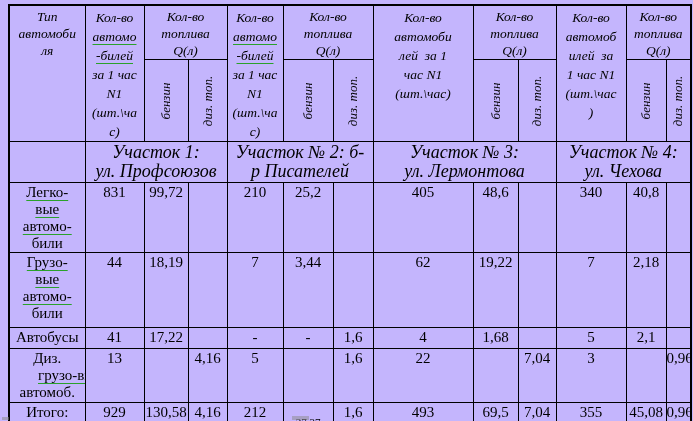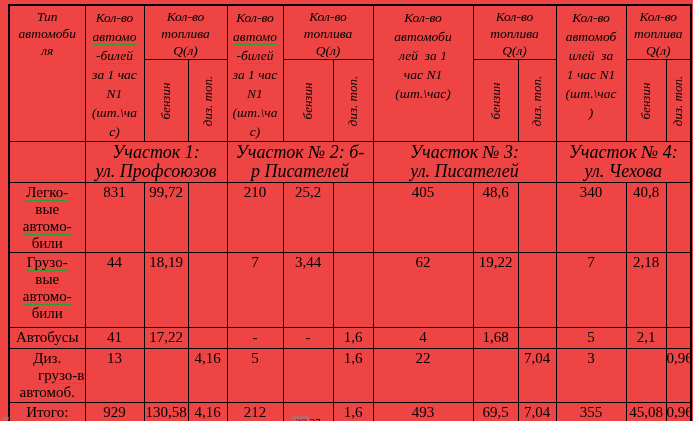--- a/index.html
+++ b/index.html
@@ -1,17 +1,17 @@
 <!DOCTYPE html>
 <html><head>
 <meta charset="utf-8">
 <style>
   html,body { margin:0; padding:0; background:#fff; }
   .page {
-    position:relative; width:693px; height:421px; background:#ef4444;
+    position:relative; width:693px; height:421px; background:#c4b5fd;
     font-family:"Liberation Serif","DejaVu Serif",serif; color:#000; overflow:hidden;
   }
   table.doc-table {
     position:absolute; left:8px; top:4px; width:682px;
     border-collapse:collapse; table-layout:fixed; border:2px solid #000;
   }
   td { border:1px solid #000; padding:0; vertical-align:top; text-align:center; overflow:hidden; }
   .ln { white-space:pre; }
   
   tr.h1 td, tr.h2 td, tr.h3 td { font-style:italic; }
@@ -176,21 +176,21 @@
         <td class="loc" colspan="3">
             <div class="ln">Участок 1:</div>
             <div class="ln">ул. Профсоюзов</div>
           </td>
         <td class="loc" colspan="3">
             <div class="ln">Участок № 2: б-</div>
             <div class="ln">р Писателей</div>
           </td>
         <td class="loc" colspan="3">
             <div class="ln">Участок № 3:</div>
-            <div class="ln">ул. Писателей</div>
+            <div class="ln">ул. Лермонтова</div>
           </td>
         <td class="loc" colspan="3">
             <div class="ln">Участок № 4:</div>
             <div class="ln">ул. Чехова</div>
           </td>
       </tr>
     </thead>
 
     <tbody>
         <tr>

